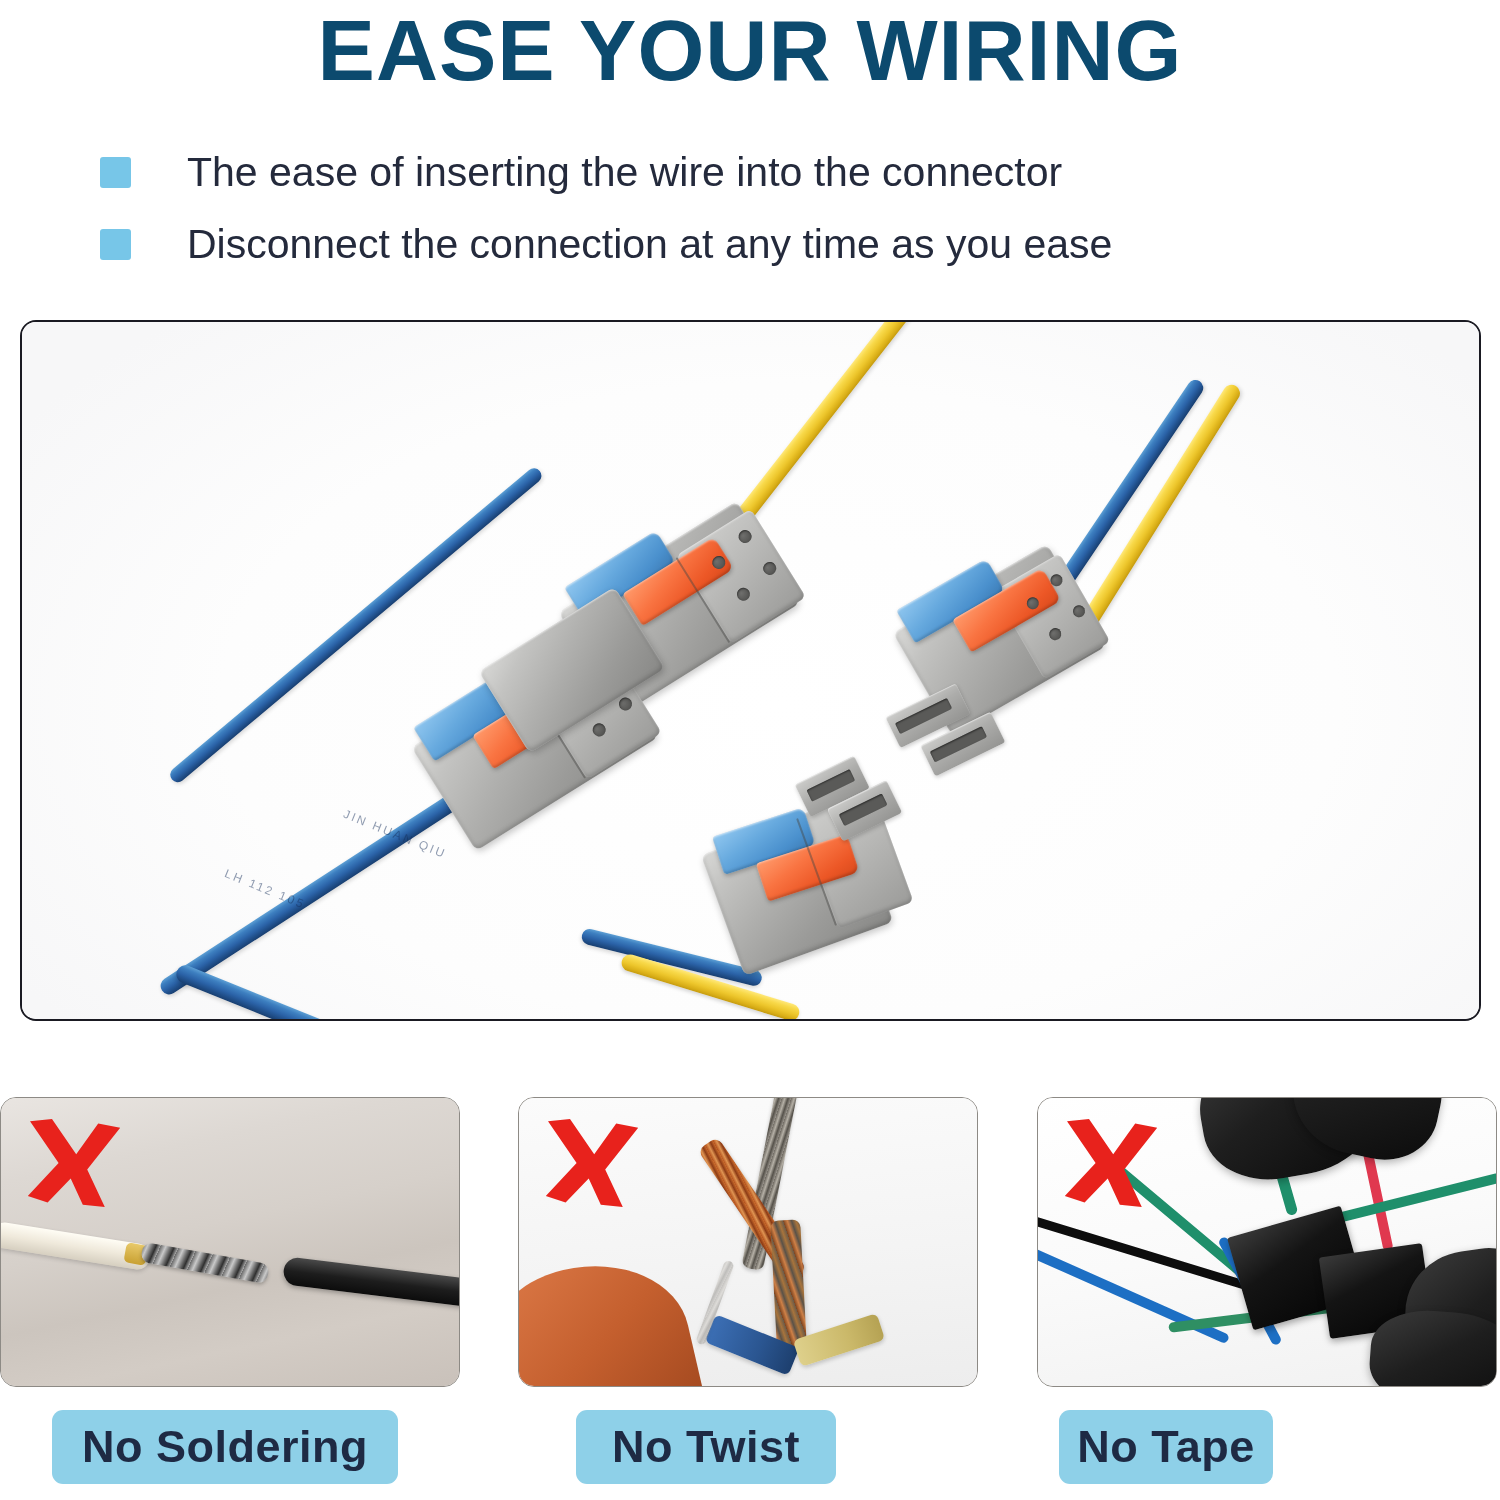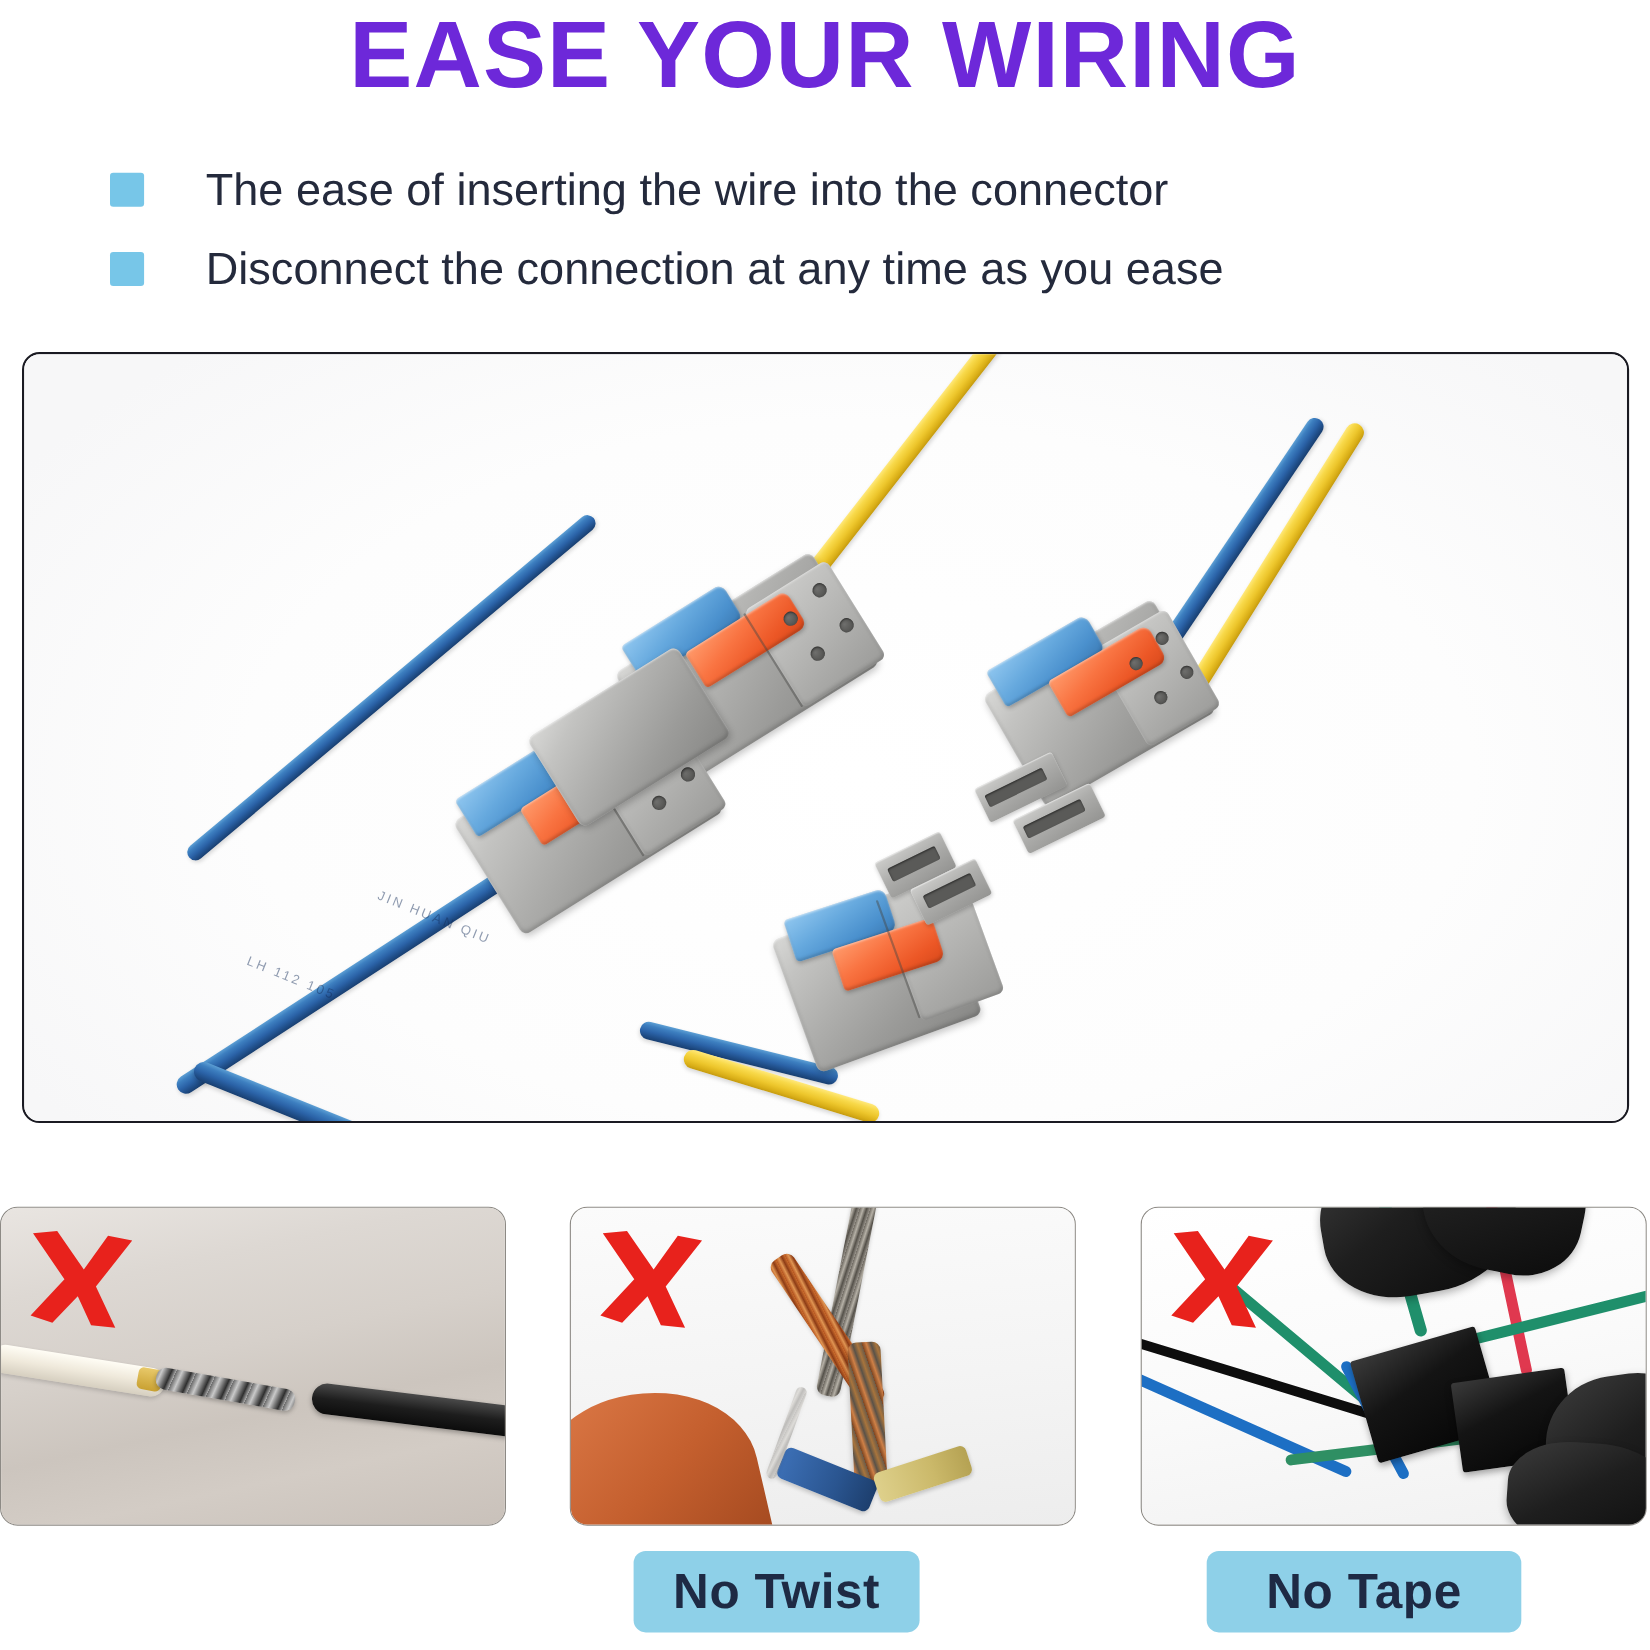--- a/index.html
+++ b/index.html
@@ -22,21 +22,21 @@
   
   .title {
     position: absolute;
     top: 2px;
     left: 0;
     width: 1500px;
     text-align: center;
     font-size: 86px;
     font-weight: bold;
     letter-spacing: 1px;
-    color: #6d28d9;
+    color: #0c4a6e;
     line-height: 96px;
     white-space: nowrap;
   }
 
   .bullets {
     position: absolute;
     top: 136px;
     left: 100px;
     width: 1330px;
   }
@@ -325,21 +325,21 @@
     align-items: center;
     justify-content: center;
     color: #1e2a44;
     font-size: 45px;
     font-weight: bold;
     letter-spacing: 0.5px;
     white-space: nowrap;
   }
   .label-1 { left: 52px;   width: 346px; }
   .label-2 { left: 576px;  width: 260px; }
-  .label-3 { left: 1097px; width: 286px; }
+  .label-3 { left: 1059px; width: 214px; }
 </style>
 </head>
 <body>
 
 <div class="page">
 
   <div class="title">EASE YOUR WIRING</div>
 
   <div class="bullets">
     <div class="bullet-row">
@@ -487,17 +487,18 @@
         <div class="glove" style="left:368px; top:152px; width:140px; height:132px; border-radius:46% 40% 44% 50%; transform:rotate(-8deg);"></div>
         <div class="glove" style="left:332px; top:214px; width:150px; height:96px; border-radius:40% 46% 50% 42%; transform:rotate(4deg);"></div>
       </div>
       <svg class="xmark" viewBox="0 0 100 100">
         <path d="M10,12 L30,10 L52,42 L72,14 L92,18 L62,56 L78,90 L58,88 L47,64 L26,86 L8,80 L36,50 Z" fill="#e8221c"></path>
       </svg>
     </div>
   </div>
 
   <div class="labels">
+    <div class="label-pill label-1">No Soldering</div>
     <div class="label-pill label-2">No Twist</div>
     <div class="label-pill label-3">No Tape</div>
   </div>
 
 </div>
 
 </body></html>

